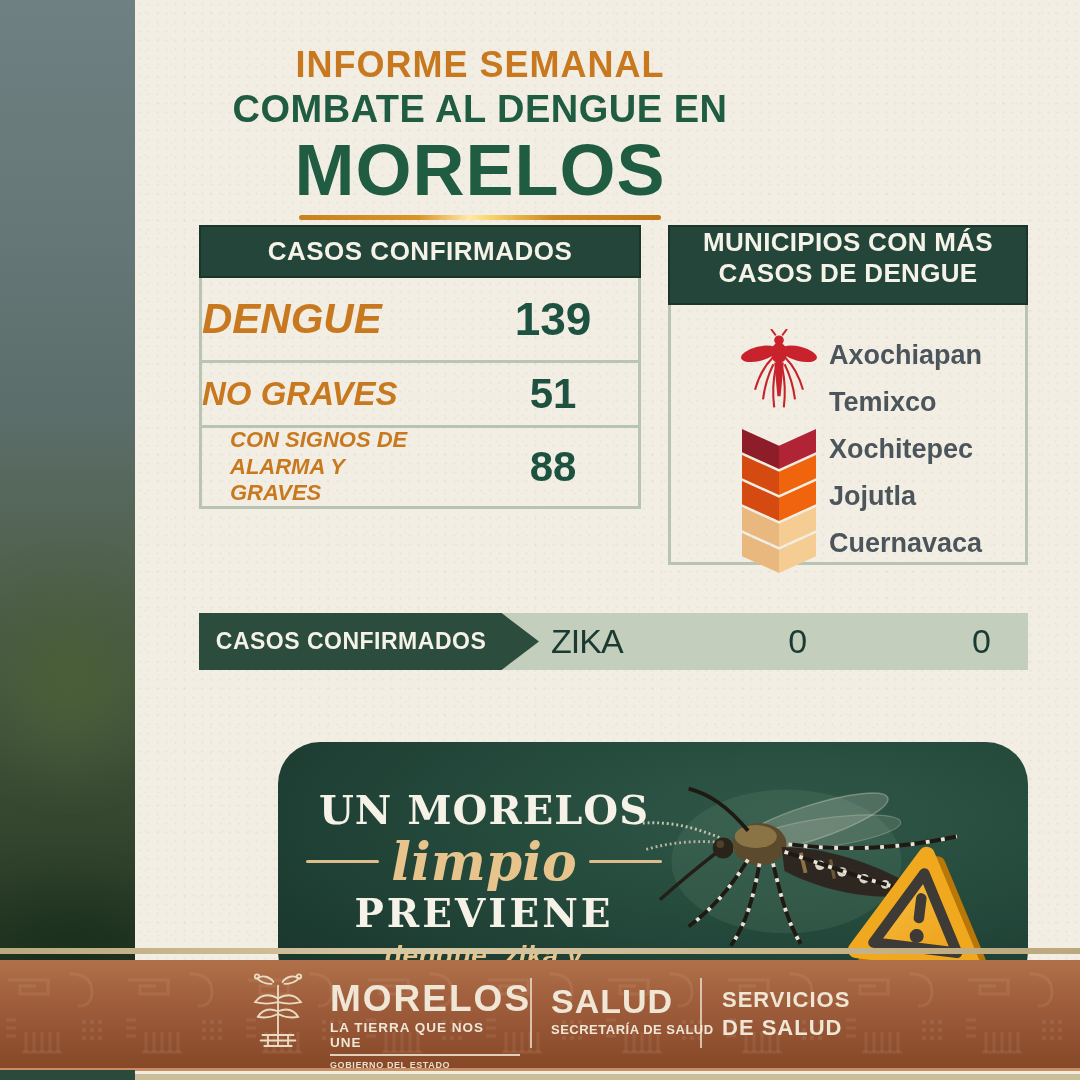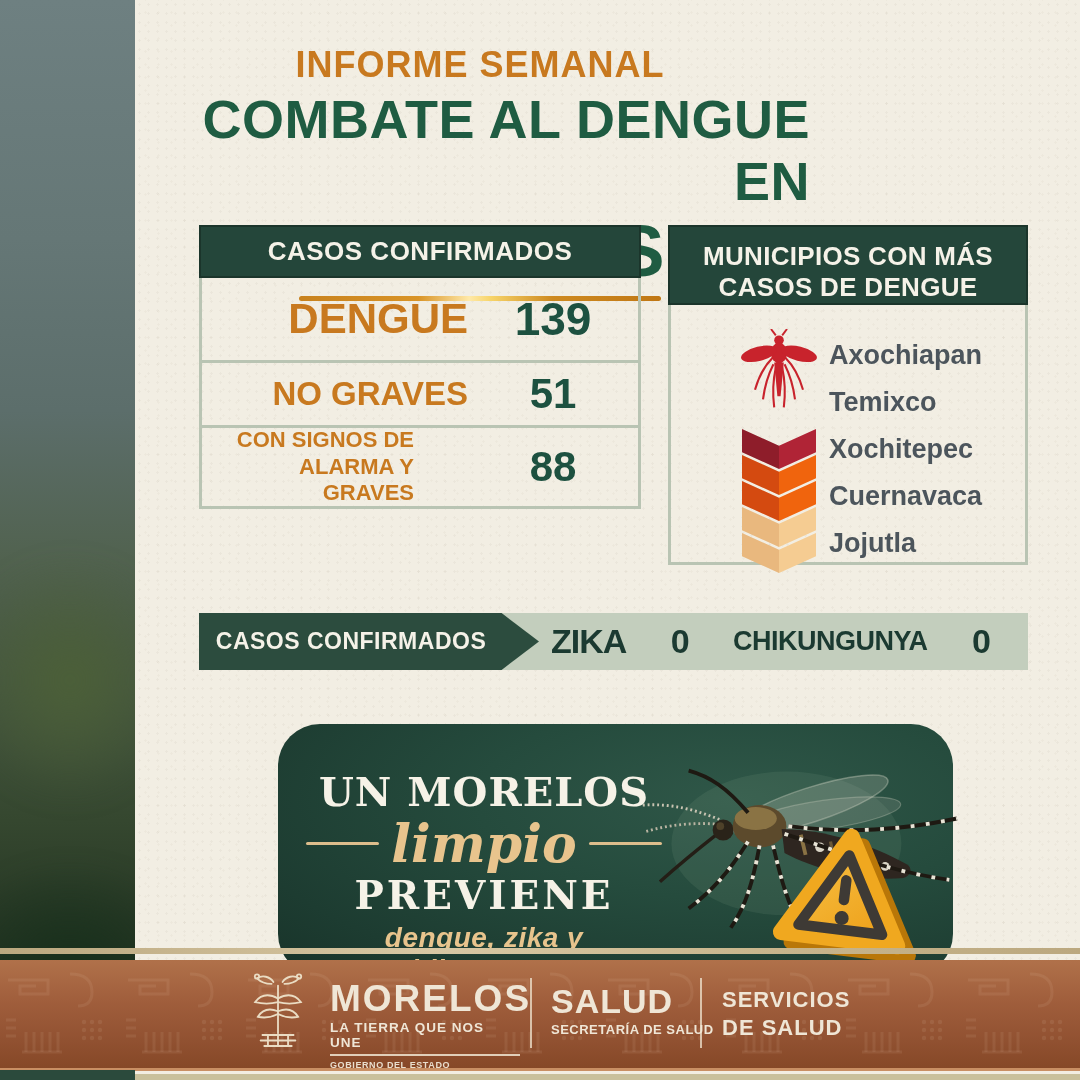--- a/index.html
+++ b/index.html
@@ -27,68 +27,68 @@
     border-radius:10px 0 0 0;display:flex;flex-direction:column;align-items:center;justify-content:center;
     color:#FDF8F0;font-weight:bold;font-size:24px;line-height:1.15;letter-spacing:.5px;}
   .badge-ribbon{height:72px;background:linear-gradient(180deg,#F4E4C2 0%,#EDD3A4 70%,#E6C896 100%);
     clip-path:polygon(0 0,100% 0,100% 100%,50% 76%,0 100%);
     display:flex;align-items:flex-start;justify-content:center;}
   .badge-week{font-size:46px;font-weight:800;color:#6B5326;margin-top:2px;letter-spacing:2px;}
 
   
   .title-block{position:absolute;left:150px;top:44px;width:660px;text-align:center;}
   .kicker{font-size:36px;font-weight:bold;color:#C8791F;letter-spacing:1px;}
-  .title-line2{font-size:54px;font-weight:bold;color:#1F5C42;margin-top:2px;letter-spacing:.5px;text-align:right;}
+  .title-line2{font-size:38px;font-weight:bold;color:#1F5C42;margin-top:2px;letter-spacing:.5px;}
   .title-name{font-size:72px;font-weight:900;color:#1F5C42;margin-top:-2px;letter-spacing:1px;}
   .title-underline{width:362px;height:5px;margin:4px auto 0;border-radius:3px;
     background:linear-gradient(90deg,#C8821E 0%,#D99427 33%,#FFE9A8 47%,#F7D469 53%,#CE8A20 70%,#C07714 100%);}
 
   
   .card-confirmed{position:absolute;left:199px;top:225px;width:442px;}
   .cc-header{height:53px;background:#24463A;border:2px solid #1B352B;box-sizing:border-box;
     display:flex;align-items:center;justify-content:center;color:#F5F2E8;font-size:26px;font-weight:bold;letter-spacing:.5px;}
   .cc-box{border:3px solid #B9C4B3;border-top:none;box-sizing:border-box;}
   .cc-row{display:flex;align-items:center;border-top:3px solid #B9C4B3;}
   .cc-row:first-child{border-top:none;}
-  .cc-row .lbl{flex:1;text-align:right;color:#C8791F;font-weight:bold;}
+  .cc-row .lbl{flex:1;text-align:left;color:#C8791F;font-weight:bold;font-style:italic;}
   .cc-row .val{width:170px;text-align:center;color:#1D5140;font-weight:900;}
   .cc-r0{height:82px;} .cc-r0 .lbl{font-size:42px;} .cc-r0 .val{font-size:46px;}
   .cc-r1{height:62px;} .cc-r1 .lbl{font-size:33px;} .cc-r1 .val{font-size:42px;}
   .cc-r2{height:78px;gap:26px;} .cc-r2 .lbl{font-size:22px;line-height:1.2;padding:0 28px;} .cc-r2 .val{font-size:42px;}
   .cc-r3{height:58px;} .cc-r3 .lbl{font-size:32px;} .cc-r3 .val{font-size:42px;}
 
   
   .card-mun{position:absolute;left:668px;top:225px;width:360px;}
   .mun-header{height:80px;background:#24463A;border:2px solid #1B352B;box-sizing:border-box;
-    display:flex;flex-direction:column;align-items:center;justify-content:flex-end;
+    display:flex;flex-direction:column;align-items:center;justify-content:flex-start;
     color:#F5F2E8;font-size:26px;font-weight:bold;line-height:1.2;letter-spacing:.3px;}
   .mun-box{position:relative;height:260px;border:3px solid #B9C4B3;border-top:none;box-sizing:border-box;}
   .mos-col{position:absolute;left:66px;top:24px;width:84px;text-align:center;}
   .chevrons{margin-top:8px;}
   .chev{width:74px;height:40px;margin:0 auto -14px;
     clip-path:polygon(0 0,50% 42%,100% 0,100% 58%,50% 100%,0 58%);}
   .chev.c1{background:linear-gradient(90deg,#8E1D2A 0 50%,#B02436 50% 100%);}
   .chev.c2,.chev.c3{background:linear-gradient(90deg,#D44A10 0 50%,#F0640D 50% 100%);}
   .chev.c4,.chev.c5{background:linear-gradient(90deg,#E9B87E 0 50%,#F5CC92 50% 100%);}
   .mun-list{position:absolute;left:158px;top:30px;}
   .mun-item{font-size:27px;font-weight:bold;color:#4C555C;height:47px;line-height:40px;}
 
   
   .band{position:absolute;left:199px;top:613px;width:829px;height:57px;background:#C3CEBD;}
   .band-arrow{position:absolute;left:0;top:0;bottom:0;width:340px;background:#2C4C3E;
     clip-path:polygon(0 0,89% 0,100% 50%,89% 100%,0 100%);
     display:flex;align-items:center;justify-content:center;padding-right:36px;box-sizing:border-box;
     color:#F5F2E8;font-size:23px;font-weight:bold;letter-spacing:.5px;}
   .band-right{position:absolute;left:352px;right:38px;top:0;bottom:0;display:flex;align-items:center;
     justify-content:space-between;color:#1B3A31;}
-  .band-right .big{font-size:34px;font-weight:700;letter-spacing:-1px;}
+  .band-right .big{font-size:34px;font-weight:400;letter-spacing:-1px;}
   .band-right .mid{font-size:27px;font-weight:900;letter-spacing:-.5px;}
 
   
-  .card-prev{position:absolute;left:278px;top:724px;width:675px;height:252px;border-radius:42px;
+  .card-prev{position:absolute;left:278px;top:742px;width:750px;height:252px;border-radius:42px;
     background:radial-gradient(ellipse at 68% 30%,#2F5748 0%,#254B3D 40%,#1D3C31 78%,#183329 100%);}
   .prev-text{position:absolute;left:28px;top:44px;width:356px;text-align:center;}
   .prev-l1{font-family:"DejaVu Serif",serif;font-weight:bold;font-size:40px;color:#F6F2E7;letter-spacing:1px;}
   .prev-l2{display:flex;align-items:center;justify-content:center;gap:12px;margin-top:-2px;}
   .prev-l2 .dash{height:3px;flex:1;background:#DDBD8C;border-radius:2px;}
   .prev-limpio{font-family:"DejaVu Serif",serif;font-style:italic;font-weight:bold;font-size:52px;color:#E8C48D;}
   .prev-l3{font-family:"DejaVu Serif",serif;font-weight:bold;font-size:39px;color:#F6F2E7;letter-spacing:3px;margin-top:-2px;}
   .prev-l4{font-style:italic;font-weight:bold;font-size:28px;color:#E8C48D;margin-top:4px;letter-spacing:.5px;}
   .mosquito-photo{position:absolute;left:318px;top:14px;width:400px;height:230px;}
   .warning{position:absolute;right:30px;bottom:8px;width:152px;height:148px;transform:rotate(7deg);}
@@ -184,32 +184,31 @@
           <div class="chev c2"></div>
           <div class="chev c3"></div>
           <div class="chev c4"></div>
           <div class="chev c5"></div>
         </div>
       </div>
       <div class="mun-list">
         <div class="mun-item">Axochiapan</div>
         <div class="mun-item">Temixco</div>
         <div class="mun-item">Xochitepec</div>
+        <div class="mun-item">Jojutla</div>
         <div class="mun-item">Cuernavaca</div>
-        <div class="mun-item">Jojutla</div>
       </div>
     </div>
   </div>
 
   <div class="band">
     <div class="band-arrow">CASOS CONFIRMADOS</div>
     <div class="band-right">
       <span class="big">ZIKA</span>
       <span class="big">0</span>
-      <span class="mid">CHIKUNGUNYA</span>
       <span class="big">0</span>
     </div>
   </div>
 
   <div class="card-prev">
     <svg class="mosquito-photo" viewBox="0 0 400 240">
       <ellipse cx="190" cy="110" rx="120" ry="75" fill="rgba(170,200,170,0.10)"></ellipse>
 
       <ellipse cx="215" cy="70" rx="85" ry="18" transform="rotate(-18 215 70)" fill="rgba(215,215,200,0.22)" stroke="rgba(225,225,210,0.35)" stroke-width="1.5"></ellipse>
       <ellipse cx="230" cy="80" rx="80" ry="15" transform="rotate(-8 230 80)" fill="rgba(190,190,175,0.18)" stroke="rgba(215,215,200,0.3)" stroke-width="1.2"></ellipse>

